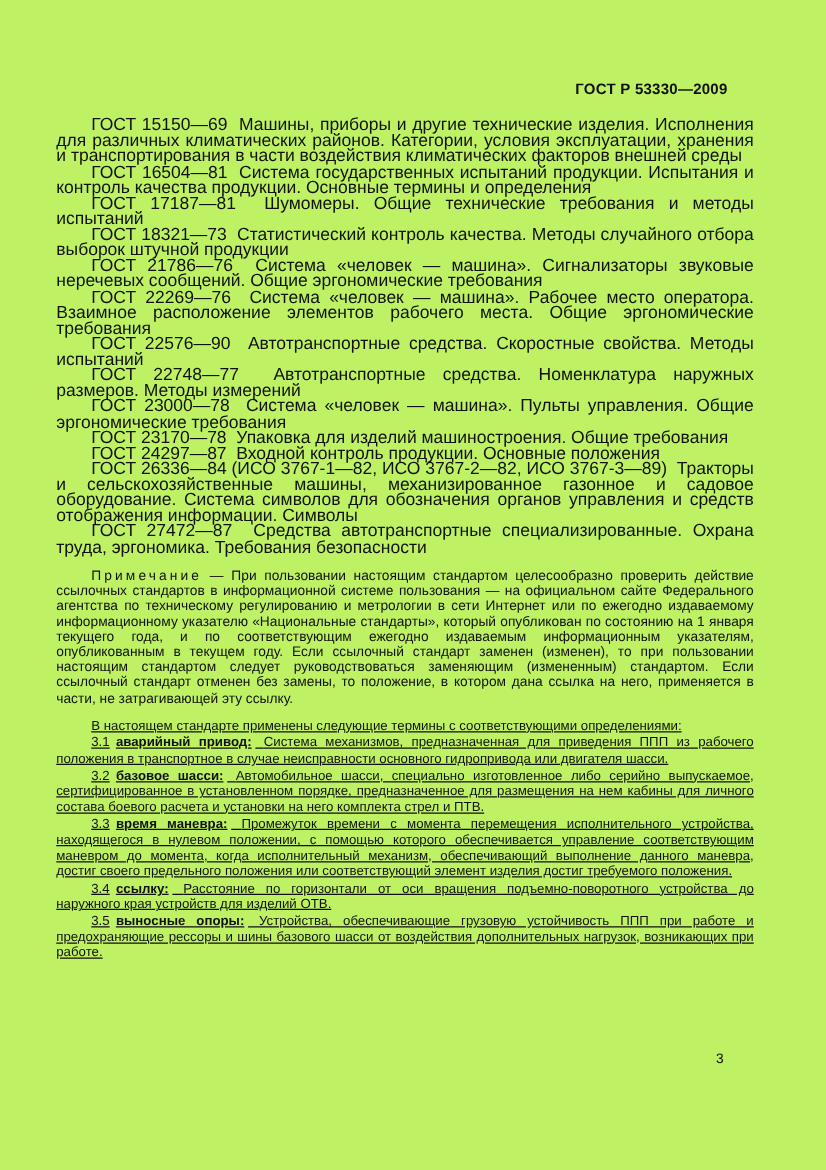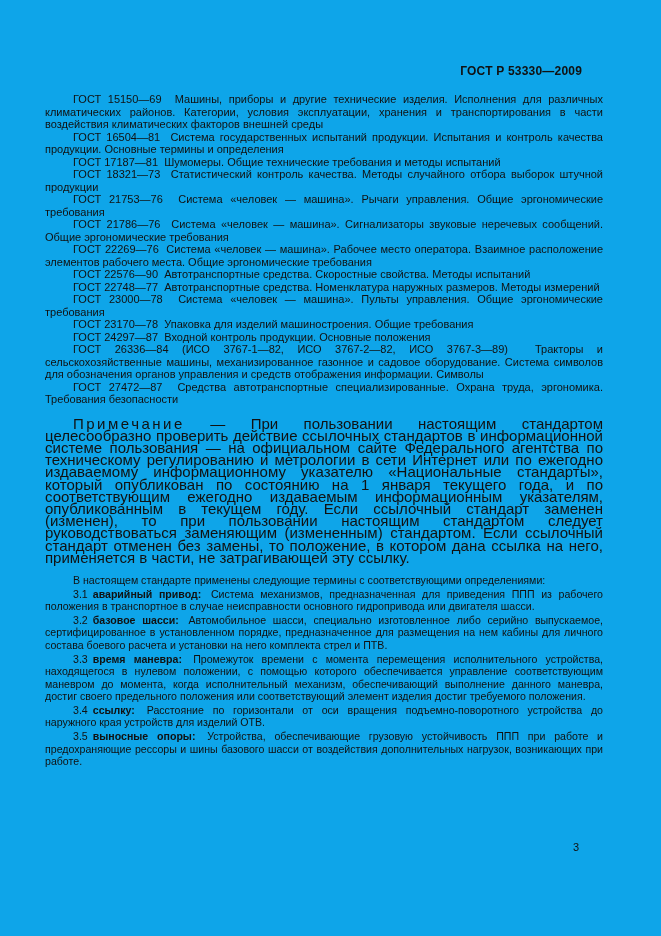--- a/index.html
+++ b/index.html
@@ -2,52 +2,52 @@
 <html><head>
 <meta charset="utf-8">
 <style>
   * { box-sizing: border-box; }
   html, body { margin: 0; padding: 0; background: #e8e8e8; }
   .page {
     position: relative;
     width: 661px;
     height: 936px;
     margin: 0 auto;
-    background: #0ea5e9;
+    background: #bef264;
     font-family: "Liberation Sans", sans-serif;
     color: #111111;
     overflow: hidden;
   }
   .content {
     position: absolute;
     left: 45px;
     top: 64px;
     width: 558px;
   }
   .doc-header {
     font-size: 12px;
     font-weight: bold;
     text-align: right;
     padding-right: 21px;
     letter-spacing: 0.2px;
     white-space: nowrap;
   }
   .refs {
     margin-top: 15px;
-    font-size: 11px;
+    font-size: 14px;
     line-height: 12.5px;
     text-align: justify;
   }
   .refs p {
     margin: 0;
     text-indent: 28px;
   }
   .note {
     margin-top: 12px;
-    font-size: 15px;
+    font-size: 11px;
     line-height: 12.2px;
     text-align: justify;
     text-indent: 28px;
   }
   .note-label { letter-spacing: 2.5px; }
   .sec-heading {
     margin-top: 25px;
     padding-left: 28px;
     font-size: 13px;
     font-weight: bold;
@@ -55,20 +55,21 @@
   .sec-num { margin-right: 9px; }
   .terms {
     margin-top: 10px;
     font-size: 10.6px;
     line-height: 12.6px;
     text-align: justify;
   }
   .terms p {
     margin: 0 0 1px 0;
     text-indent: 28px;
+    text-decoration: underline;
   }
   .term-num { margin-right: 5px; }
   .term-name { font-weight: bold; margin-right: 3px; }
   .page-num {
     position: absolute;
     top: 841px;
     left: 45px;
     width: 558px;
     text-align: right;
     padding-right: 24px;
@@ -81,21 +82,20 @@
 <div class="page">
   <div class="content">
 
     <div class="doc-header">ГОСТ Р 53330—2009</div>
 
     <div class="refs">
       <p>ГОСТ 15150—69&nbsp; Машины, приборы и другие технические изделия. Исполнения для различных климатических районов. Категории, условия эксплуатации, хранения и транспортирования в части воздействия климатических факторов внешней среды</p>
       <p>ГОСТ 16504—81&nbsp; Система государственных испытаний продукции. Испытания и контроль качества продукции. Основные термины и определения</p>
       <p>ГОСТ 17187—81&nbsp; Шумомеры. Общие технические требования и методы испытаний</p>
       <p>ГОСТ 18321—73&nbsp; Статистический контроль качества. Методы случайного отбора выборок штучной продукции</p>
-      <p>ГОСТ 21753—76&nbsp; Система «человек — машина». Рычаги управления. Общие эргономические требования</p>
       <p>ГОСТ 21786—76&nbsp; Система «человек — машина». Сигнализаторы звуковые неречевых сообщений. Общие эргономические требования</p>
       <p>ГОСТ 22269—76&nbsp; Система «человек — машина». Рабочее место оператора. Взаимное расположение элементов рабочего места. Общие эргономические требования</p>
       <p>ГОСТ 22576—90&nbsp; Автотранспортные средства. Скоростные свойства. Методы испытаний</p>
       <p>ГОСТ 22748—77&nbsp; Автотранспортные средства. Номенклатура наружных размеров. Методы измерений</p>
       <p>ГОСТ 23000—78&nbsp; Система «человек — машина». Пульты управления. Общие эргономические требования</p>
       <p>ГОСТ 23170—78&nbsp; Упаковка для изделий машиностроения. Общие требования</p>
       <p>ГОСТ 24297—87&nbsp; Входной контроль продукции. Основные положения</p>
       <p>ГОСТ 26336—84 (ИСО 3767-1—82, ИСО 3767-2—82, ИСО 3767-3—89)&nbsp; Тракторы и сельскохозяйственные машины, механизированное газонное и садовое оборудование. Система символов для обозначения органов управления и средств отображения информации. Символы</p>
       <p>ГОСТ 27472—87&nbsp; Средства автотранспортные специализированные. Охрана труда, эргономика. Требования безопасности</p>
     </div>

